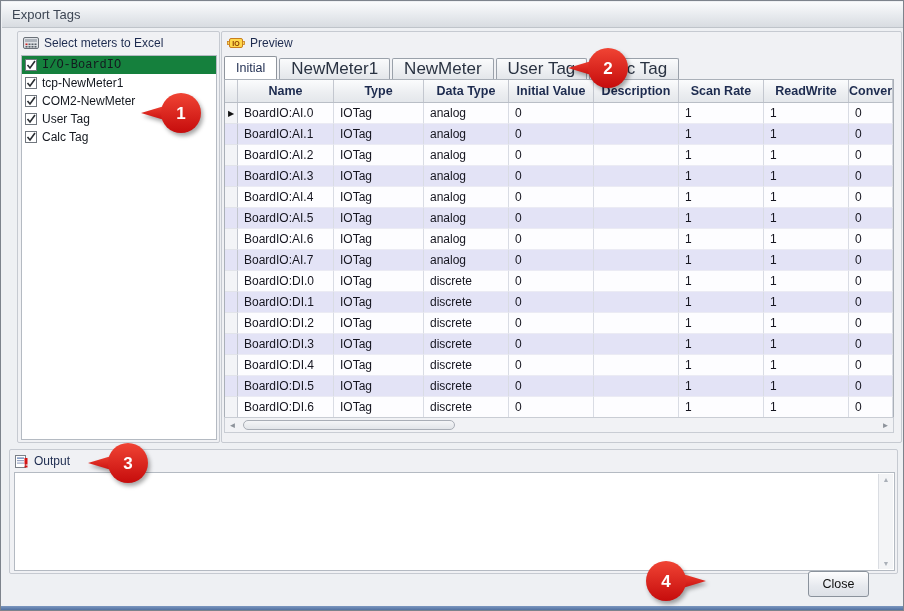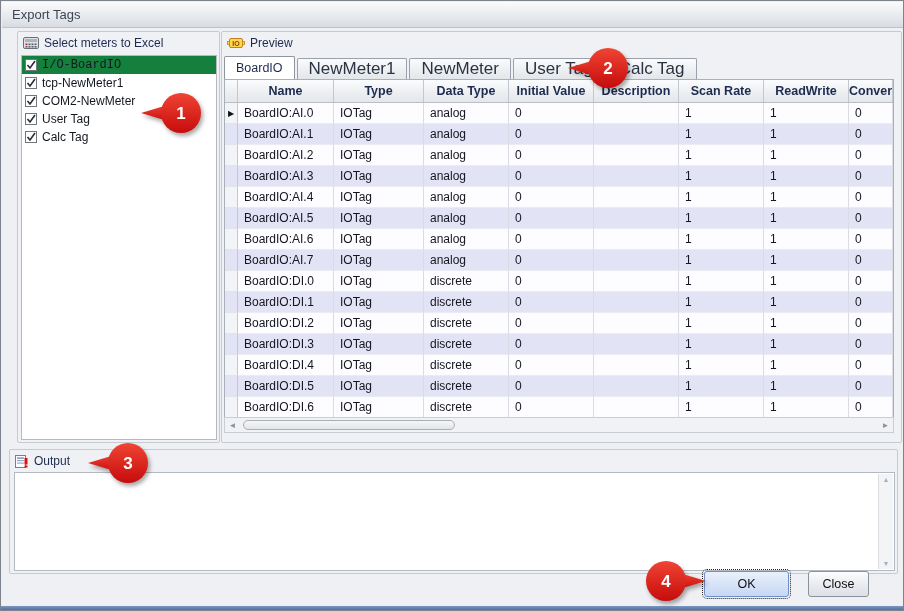--- a/index.html
+++ b/index.html
@@ -224,21 +224,21 @@
         <svg width="18" height="12" viewBox="0 0 18 12">
           <rect x="2.5" y="1.5" width="13" height="9" rx="1.5" fill="#ffd84d" stroke="#c87d1e"></rect>
           <rect x="0.5" y="4.5" width="2" height="3" fill="#ffd84d" stroke="#c87d1e" stroke-width="0.8"></rect>
           <rect x="15.5" y="4.5" width="2" height="3" fill="#ffd84d" stroke="#c87d1e" stroke-width="0.8"></rect>
           <text x="9" y="9" text-anchor="middle" font-family="Liberation Sans, sans-serif" font-size="7" font-weight="bold" fill="#8a3c00">IO</text>
         </svg>
       </span>
       <span>Preview</span>
     </div>
     <div class="tabstrip" id="tabstrip">
-        <div class="tab active">BoardIO</div>
+        <div class="tab active">Initial</div>
         <div class="tab">NewMeter1</div>
         <div class="tab">NewMeter</div>
         <div class="tab">User Tag</div>
         <div class="tab">Calc Tag</div>
       </div>
     <div class="grid" id="grid">
         <div class="grid-head">
           <div class="hcell"></div>
           <div class="hcell">Name</div>
           <div class="hcell">Type</div>
@@ -437,21 +437,20 @@
       <span>Output</span>
     </div>
     <div class="output-area">
       <div class="vscroll">
         <span>▲</span>
         <span>▼</span>
       </div>
     </div>
   </div>
 
-  <button class="btn btn-ok">OK</button>
   <button class="btn btn-close">Close</button>
   <div class="bottom-strip"></div>
 
   <svg class="callout" style="left:139px; top:91px;" width="62" height="42">
     <defs>
         <linearGradient id="rg1" x1="0" y1="0" x2="0" y2="1">
       <stop offset="0" stop-color="#f04434"></stop>
           <stop offset="1" stop-color="#c60c0c"></stop>
         </linearGradient>
       </defs>

